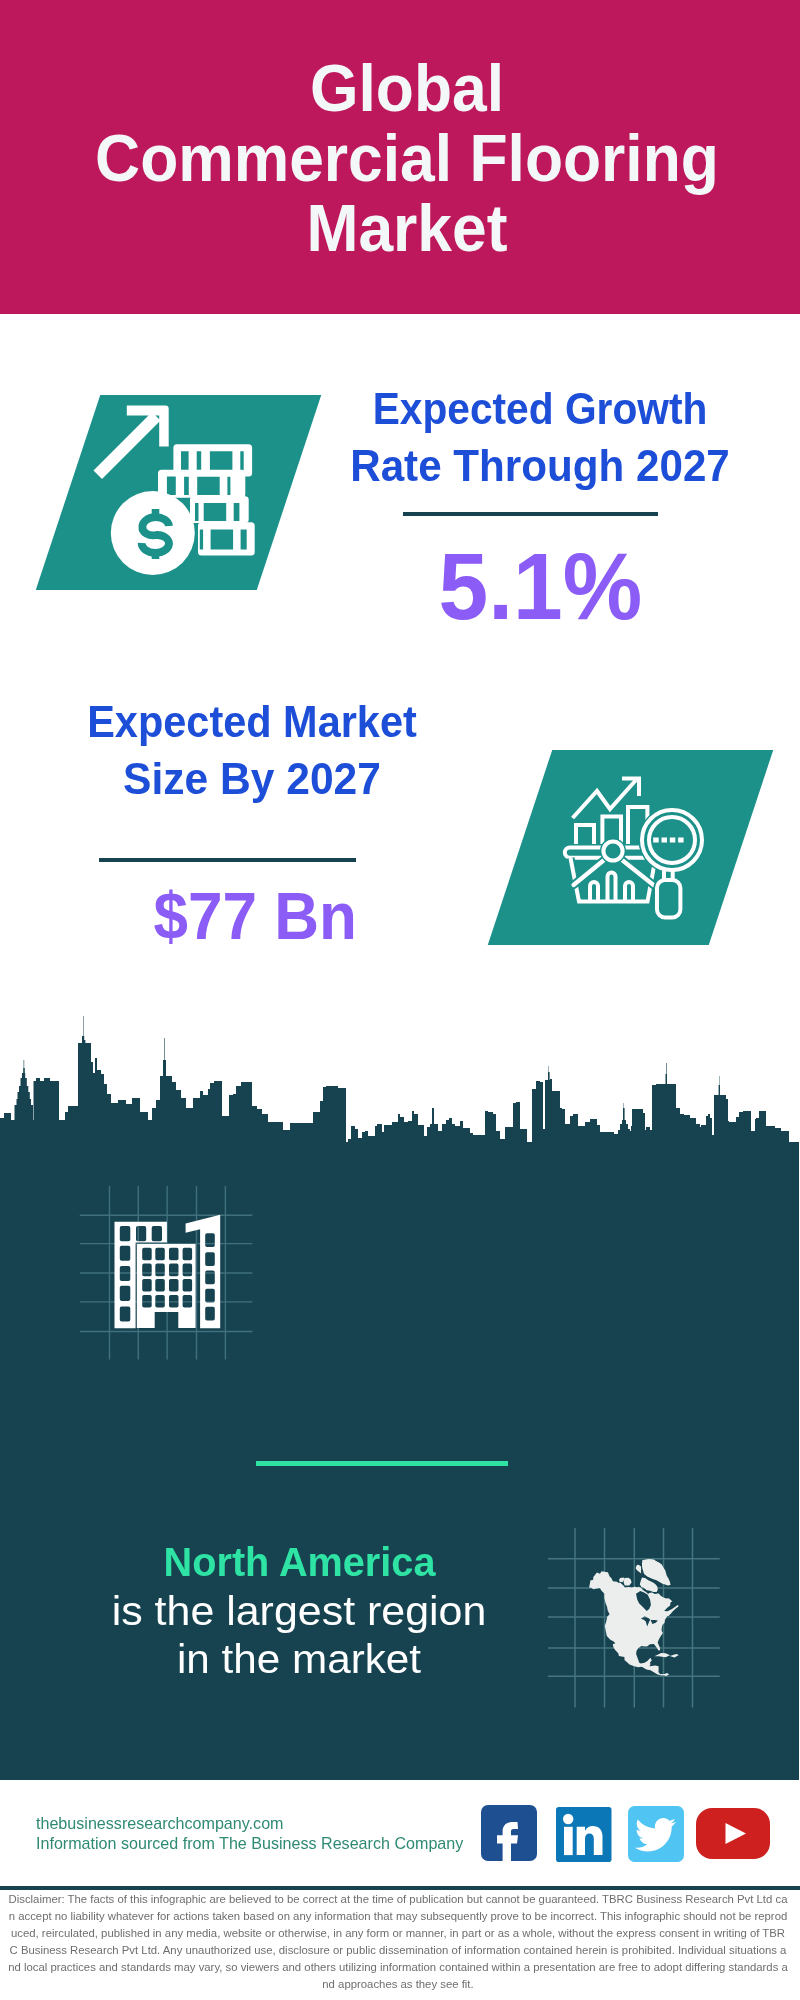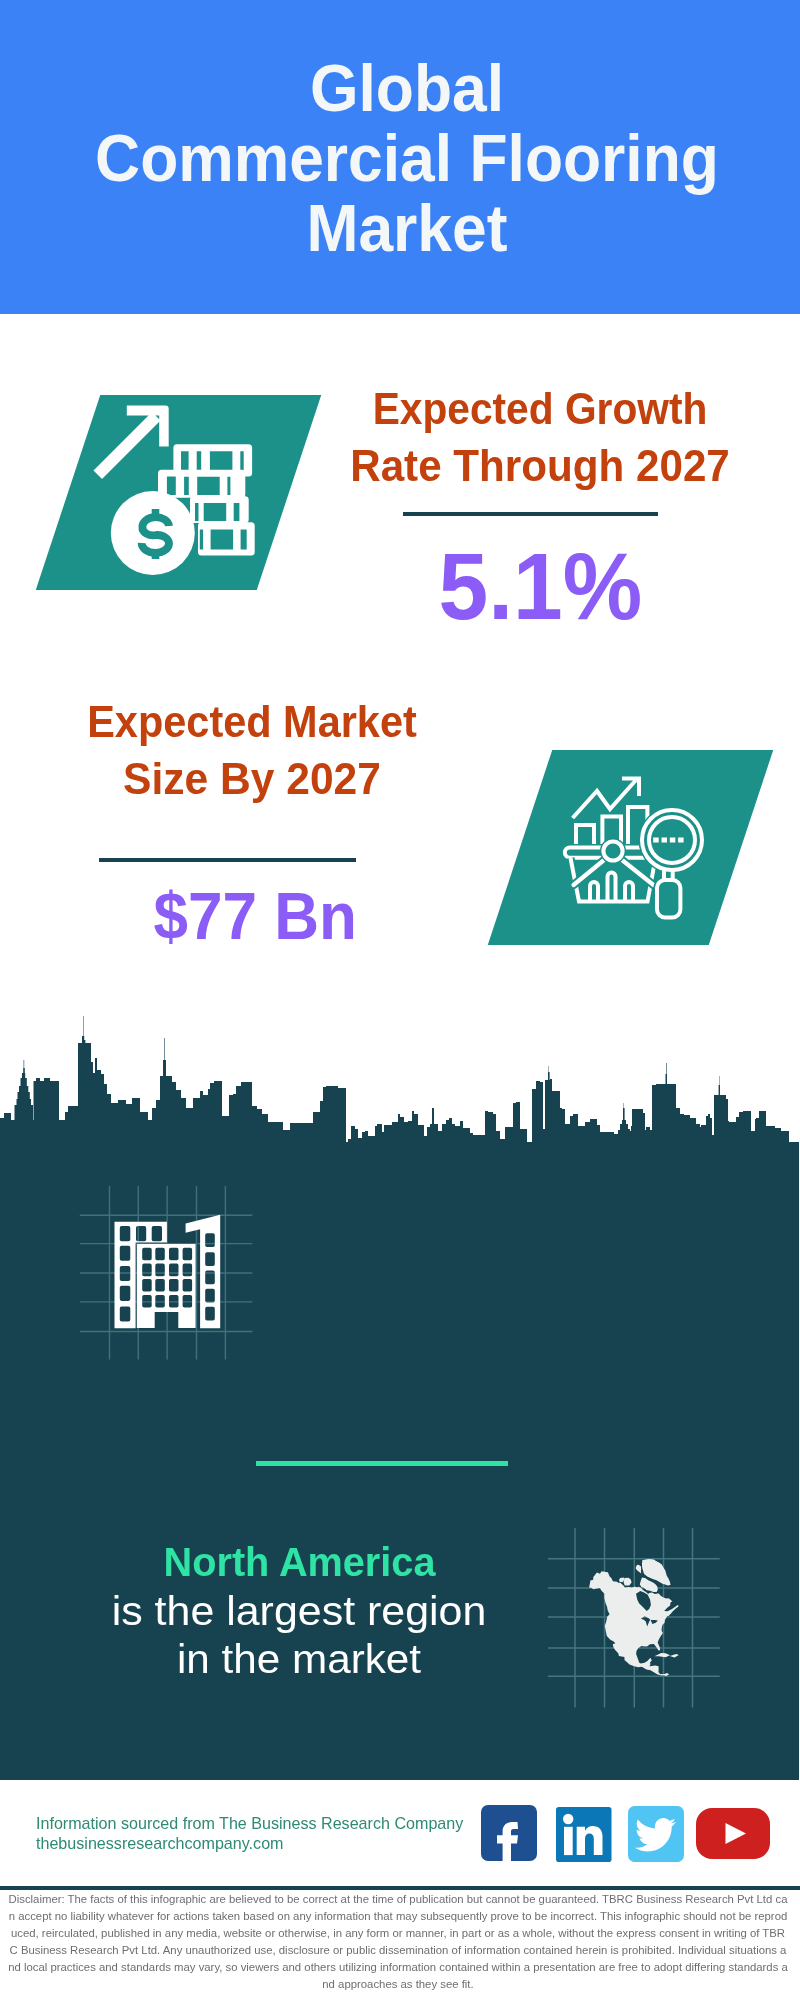--- a/index.html
+++ b/index.html
@@ -1,25 +1,25 @@
 <!DOCTYPE html>
 <html><head>
 <meta charset="utf-8">
 <style>
   html,body{margin:0;padding:0;}
   body{width:800px;height:2000px;background:#ffffff;
        font-family:"Liberation Sans",sans-serif;-webkit-font-smoothing:antialiased;}
   .page{position:relative;width:800px;height:2000px;overflow:hidden;background:#fff;}
 
-  .header{position:absolute;left:0;top:0;width:800px;height:314px;background:#3b82f6;}
+  .header{position:absolute;left:0;top:0;width:800px;height:314px;background:#be185d;}
   .header-title{position:absolute;left:7px;top:53px;width:800px;text-align:center;
       color:#f4f7f8;font-size:66px;font-weight:bold;line-height:70px;white-space:nowrap;}
   .header-title>div{transform:scaleX(0.945);}
 
-  .stat-head{position:absolute;color:#c2410c;font-weight:bold;font-size:44px;
+  .stat-head{position:absolute;color:#1d4ed8;font-weight:bold;font-size:44px;
       line-height:57px;text-align:center;white-space:nowrap;}
   .stat-head>div{transform:scaleX(0.925);}
   .stat-head>div.s1{transform:scaleX(0.9250);}
   .stat-head>div.s2{transform:scaleX(0.9584);}
   .stat-head>div.s3{transform:scaleX(0.9424);}
   .stat-head>div.s4{transform:scaleX(0.9669);}
   .stat-rule{position:absolute;height:4px;background:#16434f;}
   .stat-value{position:absolute;color:#8b5cf6;font-weight:bold;font-size:95px;
       line-height:100px;text-align:center;white-space:nowrap;}
   .stat-value.small{font-size:66px;line-height:80px;}
@@ -188,22 +188,22 @@
 
   <svg class="icowrap" style="left:548px;top:1528px;" width="185" height="185" viewBox="0 0 185 185">
     <g stroke="#45757f" stroke-width="1.5" fill="none">
       <path d="M27.0,0.0 V179.5 M56.5,0.0 V179.5 M86.3,0.0 V179.5 M115.5,0.0 V179.5 M144.5,0.0 V179.5"></path>
       <path d="M-3.5,30.8 H171.7 M-3.5,60.0 H171.7 M-3.5,89.0 H171.7 M-3.5,120.0 H171.7 M-3.5,148.3 H171.7"></path>
     </g>
     <path fill="#eceeee" fill-rule="evenodd" d="M48.6,44.7 L50.1,44.7 L51.2,45.8 L52.7,45.1 L53.0,43.5 L55.3,43.6 L57.4,44.0 L59.9,44.2 L60.7,46.3 L61.5,48.3 L63.3,50.1 L64.9,53.2 L67.0,53.4 L69.0,53.7 L70.7,55.1 L72.0,54.6 L73.8,56.1 L75.6,57.7 L76.9,59.6 L78.8,59.2 L81.2,59.0 L83.4,59.4 L85.8,59.1 L87.5,58.8 L89.3,59.6 L90.3,58.7 L92.9,59.8 L94.7,61.8 L96.3,63.0 L98.1,64.1 L100.1,65.9 L101.3,65.0 L104.1,64.5 L106.8,65.9 L109.5,65.5 L110.9,65.6 L112.4,67.5 L114.6,69.0 L117.2,70.2 L121.1,70.6 L123.6,72.7 L124.4,73.2 L122.5,74.4 L122.1,77.4 L119.0,80.0 L117.6,81.6 L116.1,83.1 L119.5,83.3 L124.0,80.9 L130.1,76.7 L130.4,78.7 L128.7,79.8 L125.1,83.0 L122.1,86.4 L120.5,88.0 L119.4,88.0 L118.0,90.3 L116.9,92.1 L116.6,94.7 L114.4,97.1 L113.6,100.7 L113.7,103.1 L114.9,105.1 L112.5,108.5 L110.6,111.9 L109.7,114.4 L111.8,119.5 L112.2,122.2 L110.5,122.6 L108.6,119.4 L105.9,116.0 L101.9,116.2 L99.5,118.3 L97.4,118.5 L93.4,118.1 L90.1,120.2 L88.4,123.3 L88.2,126.3 L91.3,134.8 L92.9,135.6 L96.6,134.7 L99.4,133.1 L102.4,129.7 L103.8,132.5 L102.1,134.3 L102.4,136.5 L101.5,138.3 L103.6,138.0 L107.4,137.4 L110.6,138.2 L110.6,141.2 L110.5,144.3 L112.3,146.2 L116.3,146.1 L119.3,145.0 L121.1,146.5 L118.1,148.0 L115.6,147.3 L113.2,147.5 L109.1,146.3 L105.8,144.3 L102.5,142.2 L98.5,141.4 L93.8,138.8 L90.0,139.3 L85.4,138.1 L81.6,136.4 L76.5,132.1 L76.4,129.1 L70.9,127.9 L70.4,125.6 L67.2,122.1 L65.5,119.5 L64.8,116.3 L67.4,115.2 L65.6,113.6 L62.4,111.8 L58.8,108.0 L57.9,103.7 L56.8,97.8 L58.1,94.1 L59.2,88.7 L61.6,86.2 L59.7,82.4 L59.0,78.8 L57.4,74.7 L56.4,69.9 L56.3,65.4 L53.5,62.8 L51.9,60.0 L48.6,60.6 L45.3,61.3 L43.9,60.0 L41.1,59.4 L41.9,55.4 L42.4,52.6 L45.2,51.7 L45.3,49.1 L47.0,47.1 L48.6,44.7 Z M122.5,57.1 L122.0,54.1 L120.6,50.7 L118.8,47.8 L117.3,42.6 L115.3,39.3 L113.8,36.5 L111.0,34.5 L108.0,32.9 L105.8,31.5 L101.7,31.0 L99.0,31.3 L96.5,31.7 L94.3,32.3 L94.1,33.9 L94.0,35.8 L94.0,37.7 L94.3,40.2 L95.2,43.2 L96.1,46.1 L99.6,48.7 L104.7,51.1 L108.5,52.3 L111.4,54.1 L114.5,55.7 L117.1,56.6 L119.8,57.4 L122.5,57.1 Z M107.2,56.0 L104.2,54.1 L100.7,52.4 L97.1,49.9 L94.0,49.4 L93.3,51.2 L92.5,53.7 L91.8,56.2 L93.3,59.0 L96.1,59.9 L98.8,62.3 L101.9,62.8 L105.4,63.9 L108.7,64.1 L109.8,61.7 L109.3,58.4 L107.2,56.0 Z M76.8,49.9 L80.4,49.8 L82.8,51.6 L83.6,54.6 L81.3,57.5 L76.8,57.6 L75.5,54.2 L76.8,49.9 Z M93.3,45.6 L91.2,44.0 L89.0,42.3 L87.6,40.3 L88.4,37.8 L89.4,36.7 L91.0,37.1 L93.0,38.4 L93.1,40.9 L93.0,43.4 L93.3,45.6 Z M72.1,49.9 L76.1,49.4 L76.6,51.4 L74.5,53.9 L71.8,53.9 L71.0,51.9 L72.1,49.9 Z M106.5,128.3 L113.1,125.1 L117.5,125.3 L122.1,127.3 L117.5,129.2 L110.7,128.3 L106.5,128.3 Z M121.8,128.0 L128.1,126.0 L130.9,127.0 L126.5,129.5 L121.8,128.0 Z M88.0,65.8 L92.3,63.0 L96.1,64.6 L99.7,66.8 L102.1,71.7 L102.9,77.1 L101.2,81.1 L98.7,82.9 L95.3,79.6 L91.2,75.5 L89.3,71.8 L88.0,65.8 Z M92.9,90.7 L96.7,88.2 L100.7,90.3 L102.8,92.3 L104.3,95.9 L107.8,94.7 L109.9,92.5 L106.5,91.9 L102.1,92.0 L101.1,93.7 L99.2,98.5 L97.7,93.2 L95.3,91.5 L92.9,90.7 Z"></path>
   </svg>
 
   <div style="position:absolute;left:36px;top:1813px;color:#2e8a73;font-size:16.1px;line-height:20px;white-space:nowrap;">
+    <div>thebusinessresearchcompany.com</div>
     <div>Information sourced from The Business Research Company</div>
-    <div>thebusinessresearchcompany.com</div>
   </div>
 
   <div style="position:absolute;left:0;top:0;">
     <svg style="position:absolute;left:481px;top:1805px;" width="56" height="56" viewBox="0 0 56 56">
       <rect x="0" y="0" width="56" height="56" rx="7" fill="#1d4f91"></rect>
       <path fill="#ffffff" d="M36.5,17.0 h-5.6 c-5.6,0 -9.3,3.6 -9.3,9.1 v4.2 h-5.6 v8.1 h5.6 v17.6 h8.4 v-17.6 h6.0 l1.0,-8.1 h-7.0 v-3.6 c0,-1.7 0.6,-2.6 2.6,-2.6 h4.4 z"></path>
     </svg>
     <svg style="position:absolute;left:556px;top:1807px;" width="56" height="56" viewBox="0 0 56 56">
       <rect x="0" y="0" width="55.5" height="55" rx="2.8" fill="#0c77b7"></rect>
       <circle cx="12.2" cy="12" r="5.2" fill="#ffffff"></circle>

